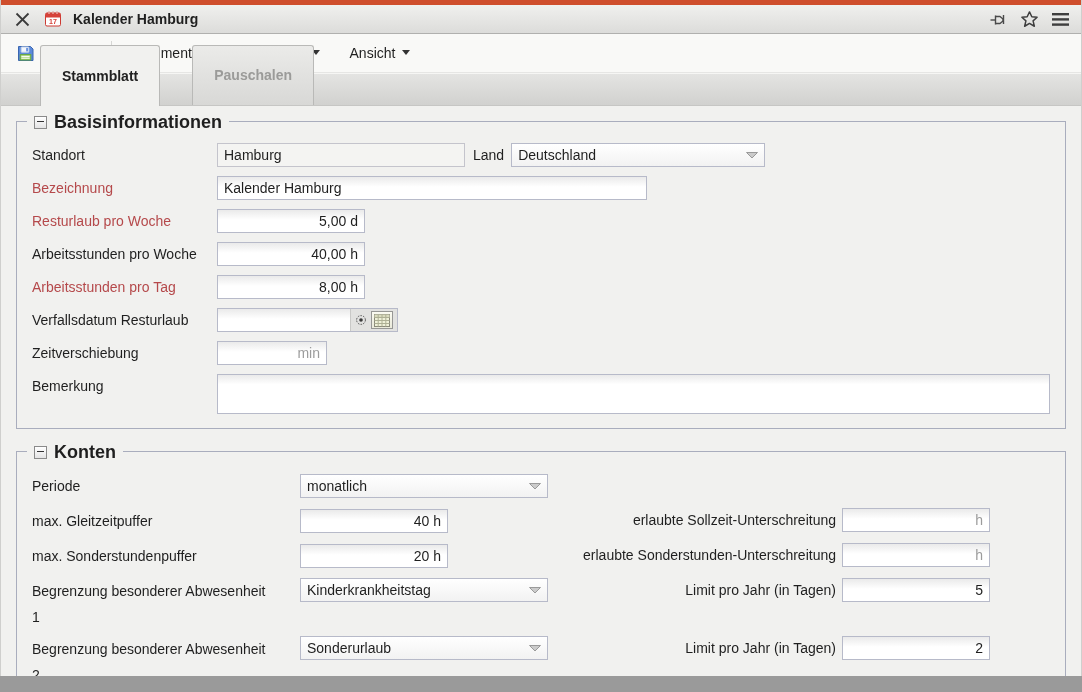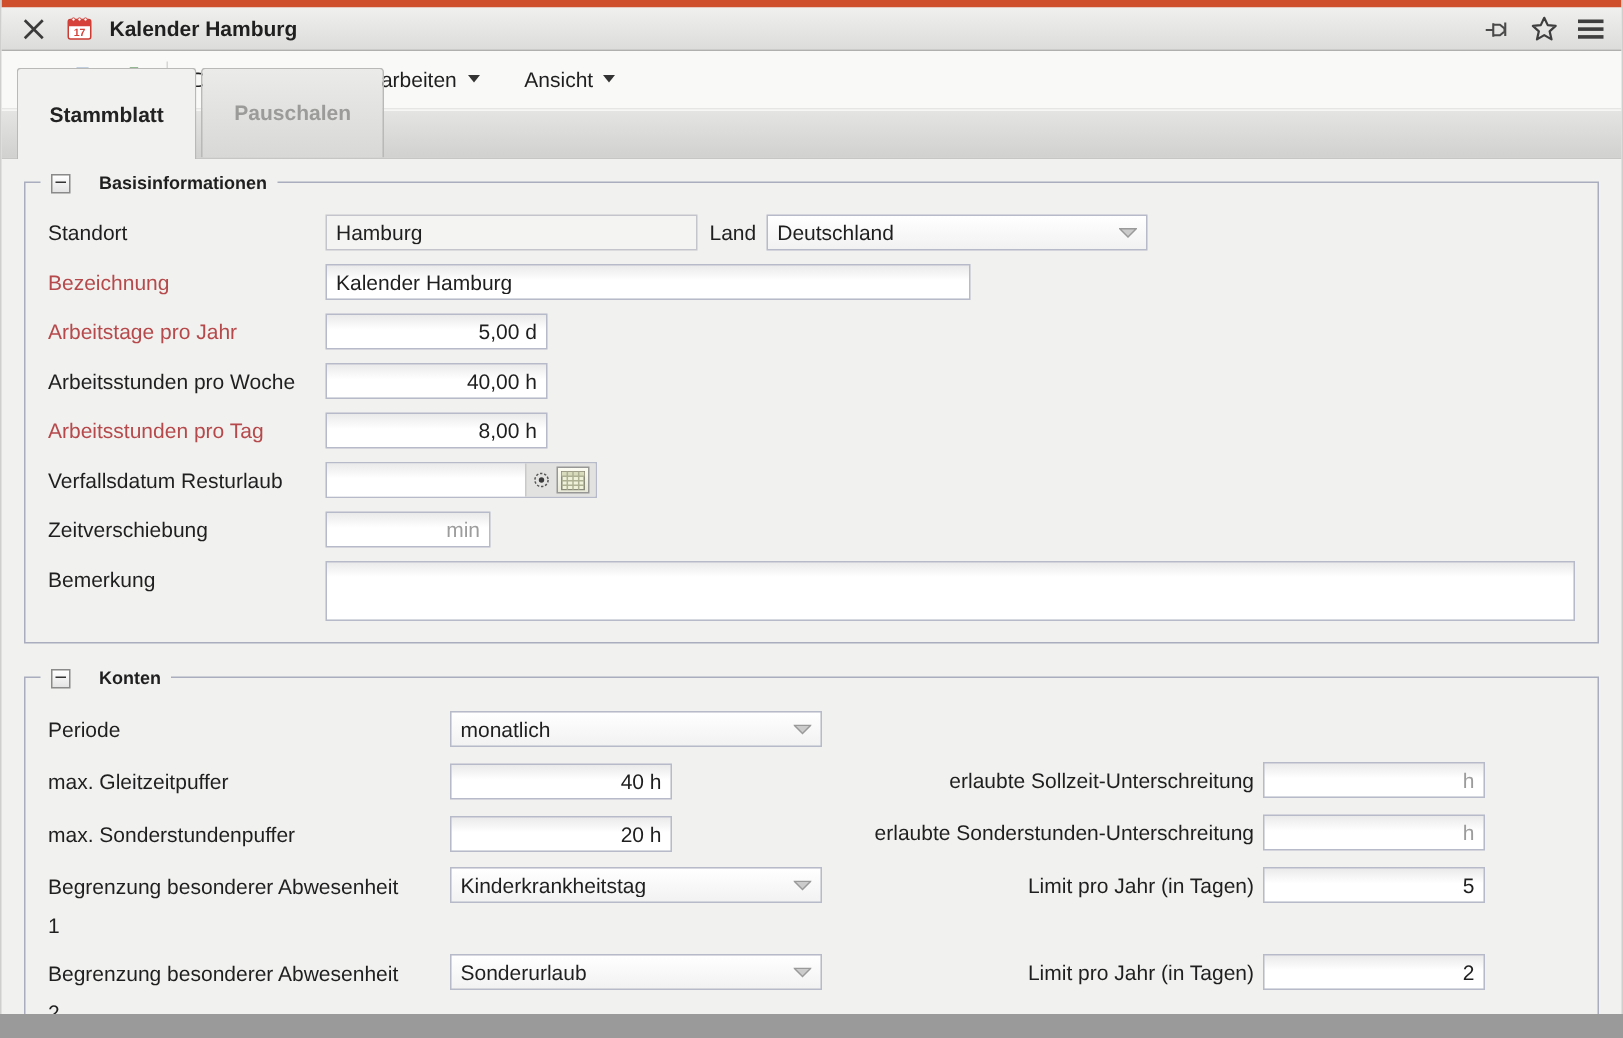--- a/index.html
+++ b/index.html
@@ -18,29 +18,29 @@
            align-items:center;padding:0 10px;}
   .tool-ic{width:28px;height:26px;display:flex;align-items:center;justify-content:center;
            margin-right:4px;cursor:pointer;}
   .tb-sep{width:1px;height:24px;background:#d6d6d4;margin:0 8px 0 4px;}
   .menu{display:flex;align-items:flex-start;gap:7px;padding:5px 8px;margin-right:14px;cursor:pointer;}
   .caret{width:0;height:0;border:4px solid transparent;border-top:5px solid #333;margin-top:5px;}
   
   .tabstrip{height:31px;background:linear-gradient(#e4e4e2,#d1d1cf);border-top:1px solid #f6f6f4;
             display:flex;align-items:flex-end;padding-left:10px;gap:3px;border-bottom:1px solid #c6c6c4;}
   .tab{height:26px;line-height:26px;padding:17px 21px;font-weight:bold;border:1px solid #b9b9b7;
-       border-bottom:none;border-radius:3px 3px 0 0;cursor:pointer;margin-bottom:-1px;}
+       border-bottom:none;border-radius:3px 3px 0 0;cursor:pointer;margin-bottom:-1px;margin-left:29px;}
   .tab.active{background:#f1f1ef;color:#222;}
   .tab.inactive{background:linear-gradient(#ebebe9,#d8d8d6);color:#9b9b99;margin-bottom:0;height:25px;line-height:25px;}
   
   .content{padding:0 15px;}
   .fs{border:1px solid #a9adbd;position:relative;padding:21px 15px 12px 15px;margin-top:15px;}
   .fs.k{margin-top:22px;padding-bottom:10px;}
   .legend{position:absolute;top:-10px;left:10px;background:#f1f1ef;padding:0 7px;display:flex;
-          align-items:center;gap:19px;font-weight:bold;font-size:12px;line-height:20px;}
+          align-items:center;gap:7px;font-weight:bold;font-size:18px;line-height:20px;}
   .collapse{width:11px;height:11px;border:1px solid #8a8a8a;background:linear-gradient(#ffffff,#e4e4e4);
             position:relative;cursor:pointer;flex:none;}
   .collapse::after{content:"";position:absolute;left:2px;right:2px;top:4px;height:1px;background:#333;}
   .row{display:flex;align-items:center;margin-bottom:9px;}
   .row.tall{align-items:flex-start;margin-bottom:6px;}
   .row:last-child{margin-bottom:2px;}
   .lbl{width:185px;flex:none;line-height:24px;}
   .lbl2{width:268px;flex:none;line-height:26px;}
   .req{color:#b5494b;}
   .ipt{height:24px;box-sizing:border-box;border:1px solid #b7bac9;
@@ -185,21 +185,21 @@
             </svg>
         </span>
       </div>
 
       <div class="row">
         <span class="lbl req">Bezeichnung</span>
         <input class="ipt" style="width: 430px;" value="Kalender Hamburg">
       </div>
 
       <div class="row">
-        <span class="lbl req">Arbeitstage pro Jahr</span>
+        <span class="lbl req">Resturlaub pro Woche</span>
         <input class="ipt rt" style="width: 148px;" value="5,00 d">
       </div>
 
       <div class="row">
         <span class="lbl">Arbeitsstunden pro Woche</span>
         <input class="ipt rt" style="width: 148px;" value="40,00 h">
       </div>
 
       <div class="row">
         <span class="lbl req">Arbeitsstunden pro Tag</span>

